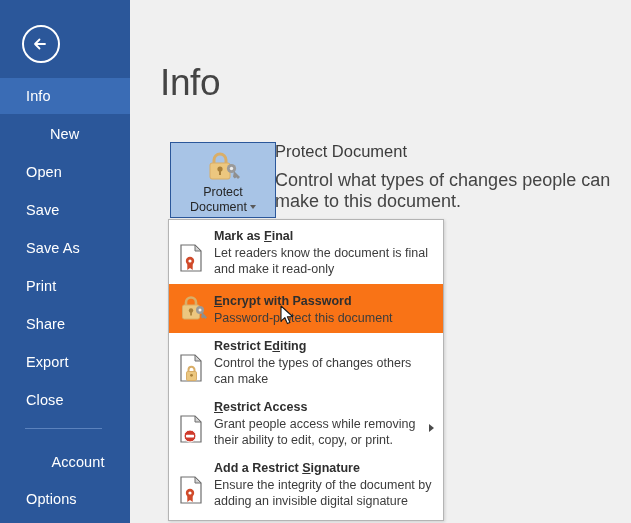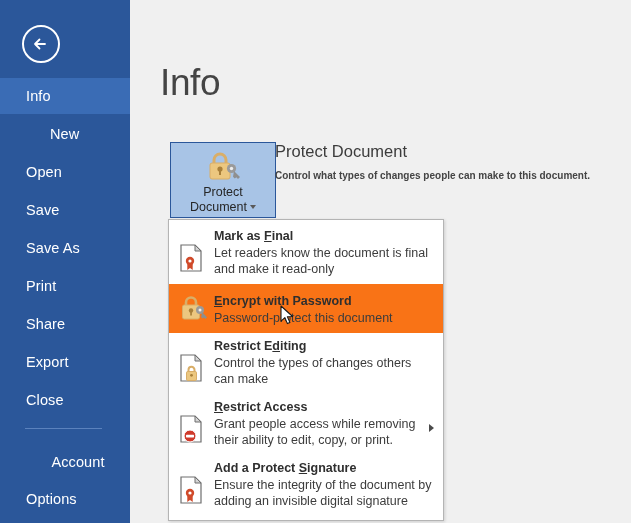--- a/index.html
+++ b/index.html
@@ -107,23 +107,22 @@
   
   #section-head {
     position: absolute;
     left: 145px; top: 142px;
     font-size: 16.5px;
     color: #3c3c3c;
   }
   #section-desc {
     position: absolute;
     left: 145px; top: 170px;
-    font-size: 10px;
+    font-size: 18px;
     color: #444444;
-    font-weight: bold;
   }
 
   
   .bg-text {
     position: absolute;
     font-size: 12.5px;
     color: #444444;
     white-space: nowrap;
   }
   #bg-line1 { left: 145px; top: 291px; }
@@ -322,21 +321,21 @@
     <div class="mi-icon">
       <svg width="26" height="30" viewBox="0 0 26 30">
         <path d="M2 2 H16 L22 8 V28 H2 Z" fill="#ffffff" stroke="#6e6e6e" stroke-width="1.2"></path>
         <path d="M16 2 L22 8 H16 Z" fill="#d4d4d4" stroke="#6e6e6e" stroke-width="1"></path>
         <circle cx="11" cy="18" r="4.2" fill="#d04a2a"></circle>
         <circle cx="11" cy="18" r="1.6" fill="#ffffff"></circle>
         <path d="M8.3 21 L8.3 27 L11 25 L13.7 27 L13.7 21 Z" fill="#d04a2a"></path>
       </svg>
     </div>
     <div class="mi-text">
-      <div class="mi-title"><span>Add a Protect </span><u>S</u><span>ignature</span></div>
+      <div class="mi-title"><span>Add a Restrict </span><u>S</u><span>ignature</span></div>
       <div class="mi-desc">Ensure the integrity of the document by adding an invisible digital signature</div>
     </div>
   </div>
 </div>
 
 <div id="cursor">
   <svg width="16" height="22" viewBox="0 0 16 22">
     <path d="M1 1 L1 16.2 L4.9 12.6 L7.4 18.6 L9.9 17.5 L7.4 11.7 L12.6 11.5 Z" fill="#ffffff" stroke="#1a1a1a" stroke-width="1.1" stroke-linejoin="round"></path>
   </svg>
 </div>

